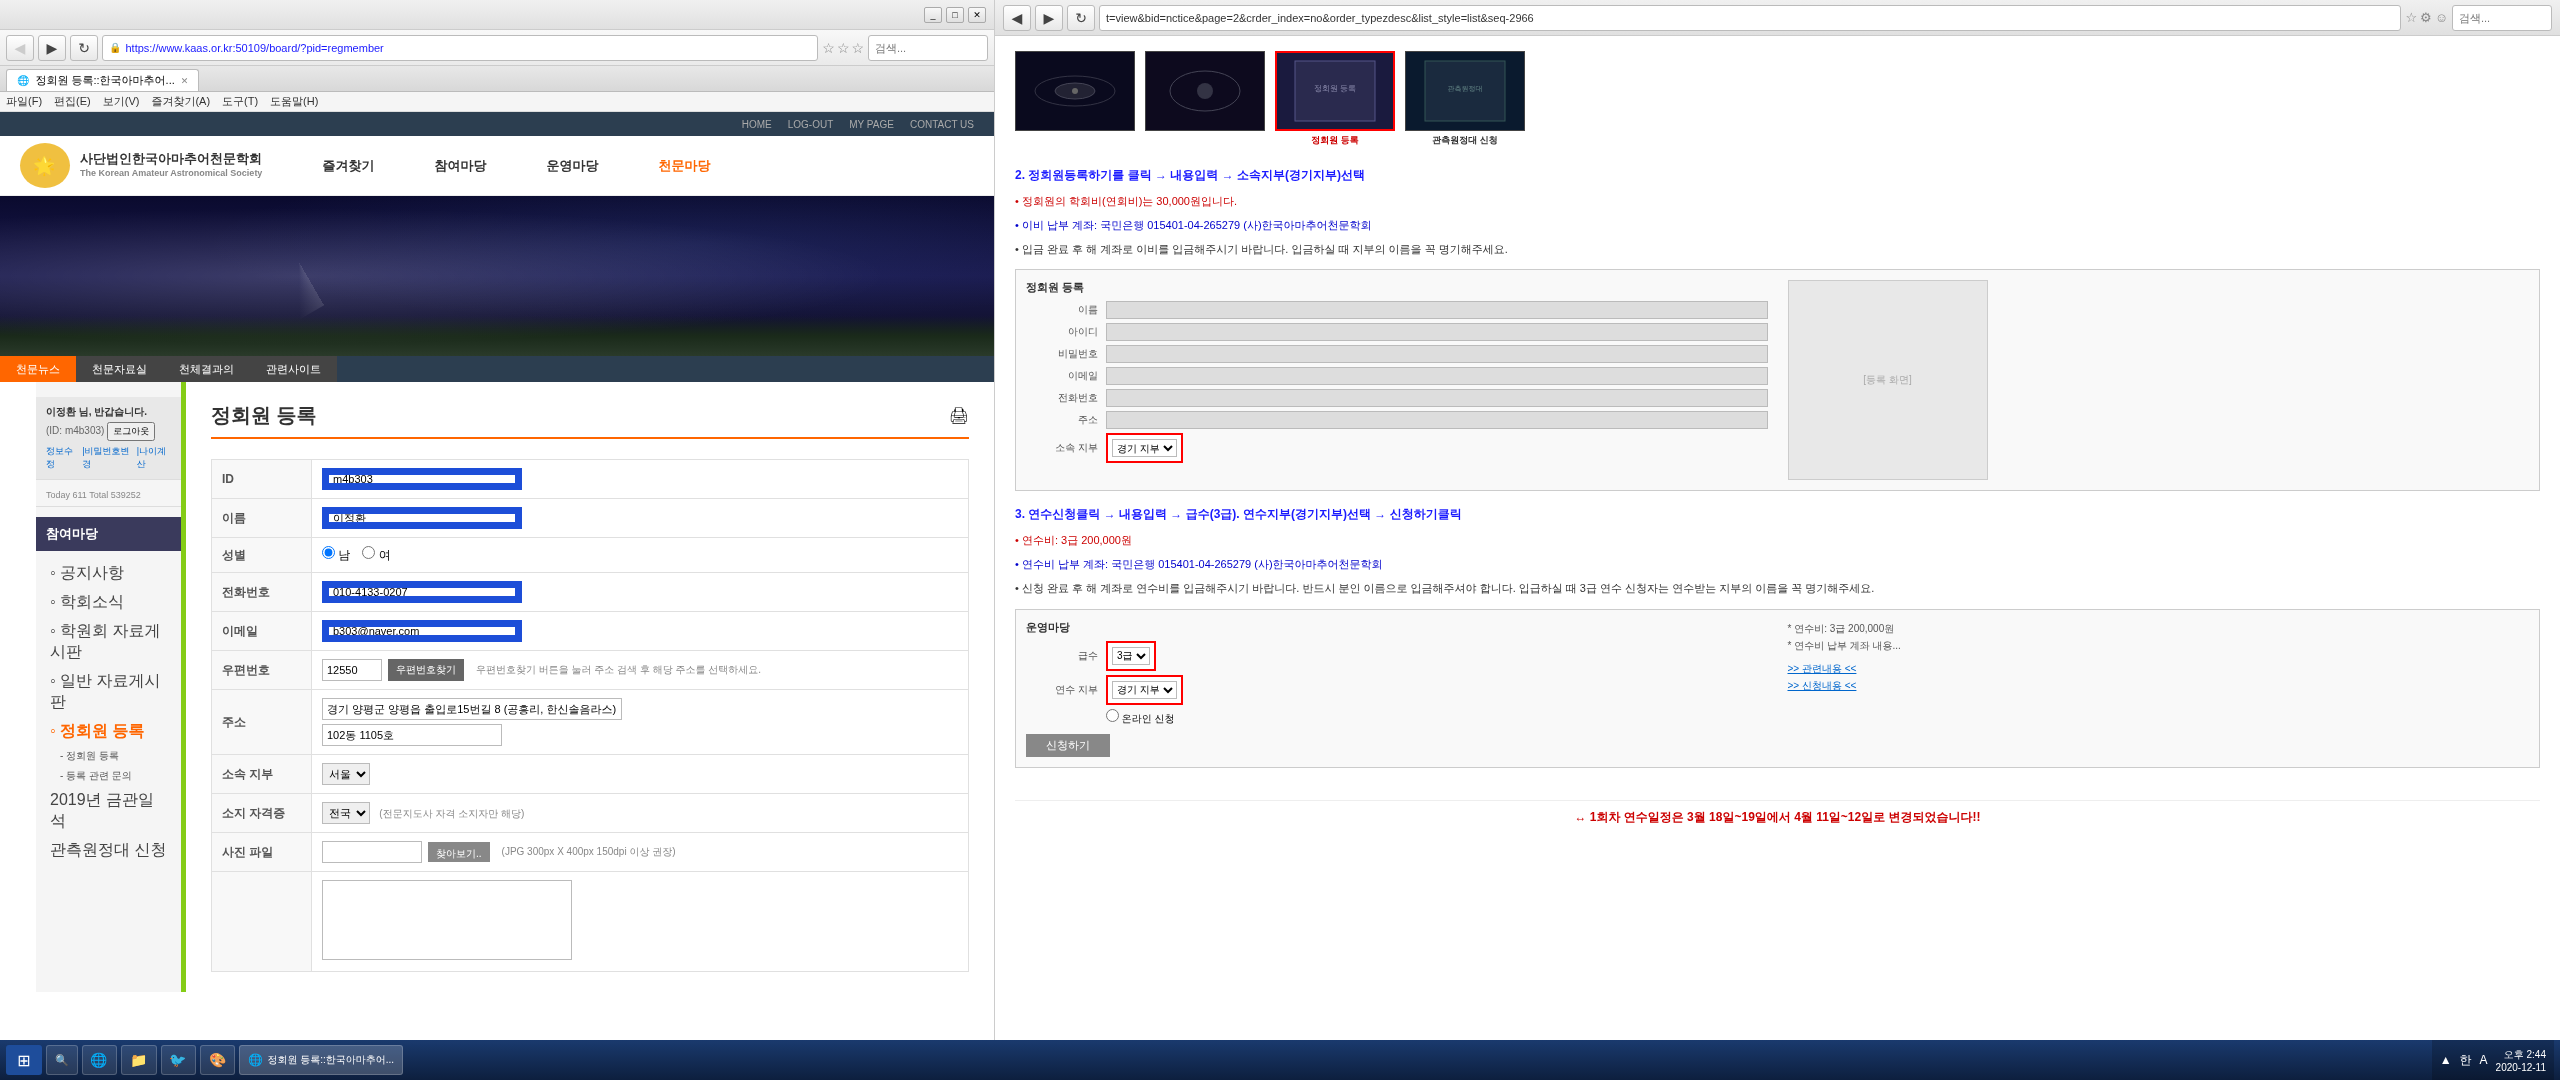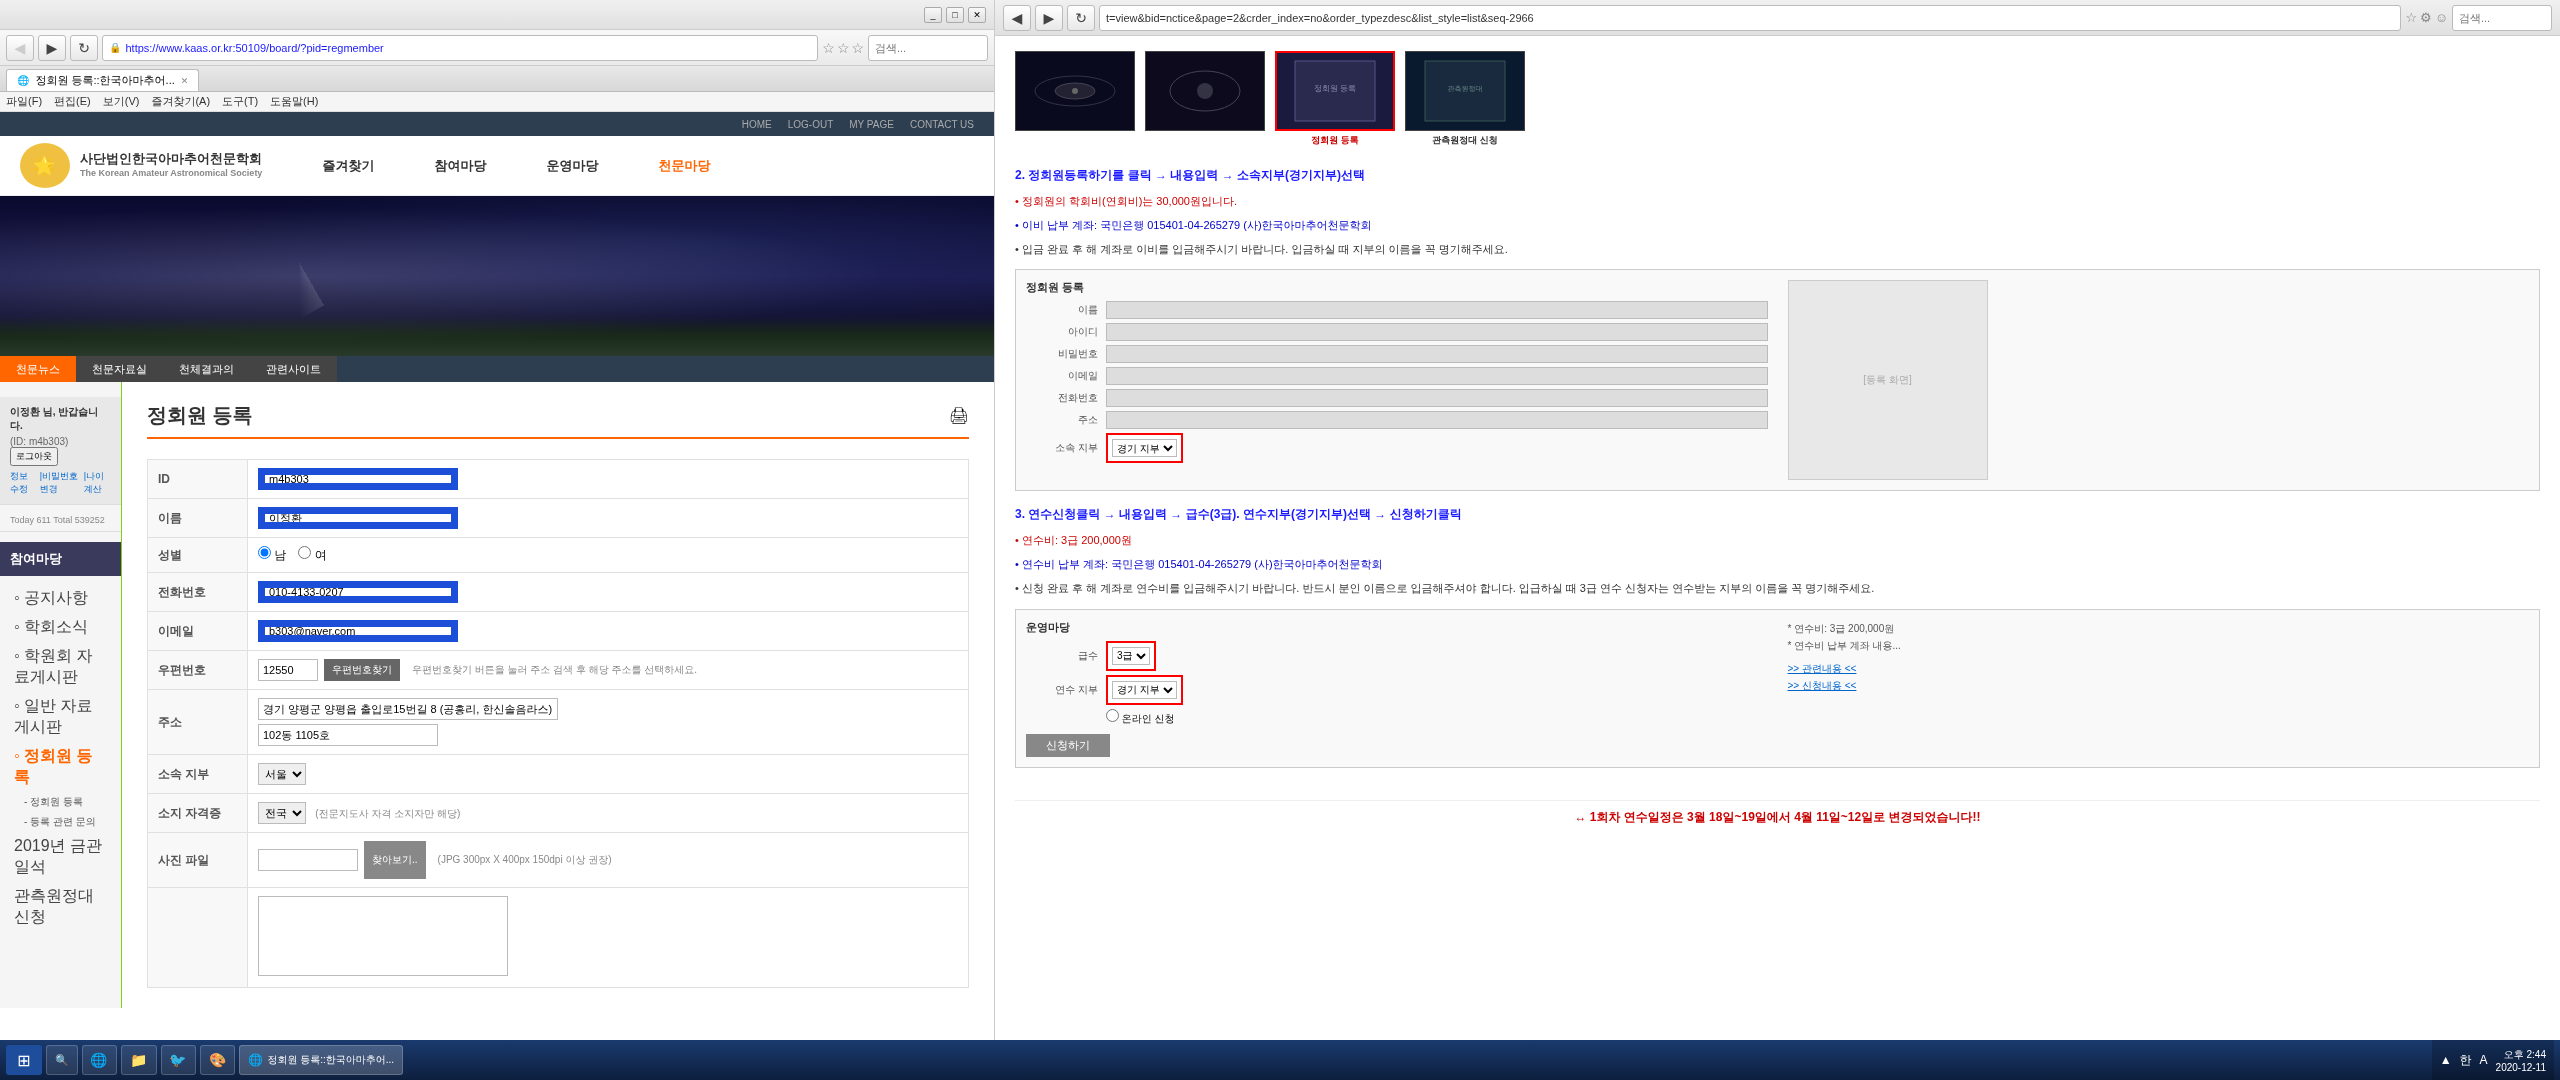--- a/index.html
+++ b/index.html
@@ -278,24 +278,25 @@
     .sub-nav-item.alt {
       background: #444;
     }
 
     .main-layout {
       display: flex;
       min-height: 500px;
     }
 
     .sidebar {
-      width: 122px;
+      width: 150px;
       background: #f5f5f5;
-      border-right: 1px solid #84cc16;
+      border-right: 5px solid #84cc16;
       padding: 15px 0;
+      margin-left: 36px;
     }
 
     .sidebar-user {
       background: #e8e8e8;
       padding: 8px 10px;
       font-size: 10px;
       border-bottom: 1px solid #ddd;
       margin-bottom: 8px;
     }
 
@@ -486,21 +487,21 @@
       font-size: 10px;
     }
 
     .btn-browse {
       background: #888;
       color: white;
       border: none;
       padding: 5px 8px;
       font-size: 10px;
       cursor: pointer;
-      height: 38px;
+      height: 20px;
     }
 
     .textarea-field {
       width: 250px;
       height: 80px;
       border: 1px solid #bbb;
       font-size: 11px;
       padding: 4px;
       resize: none;
     }

